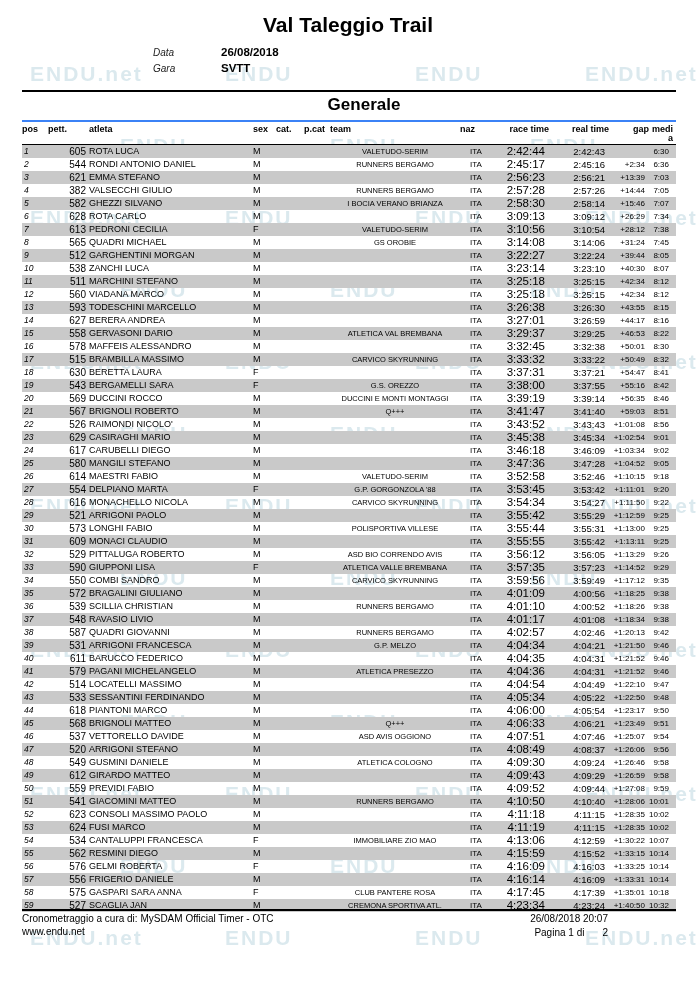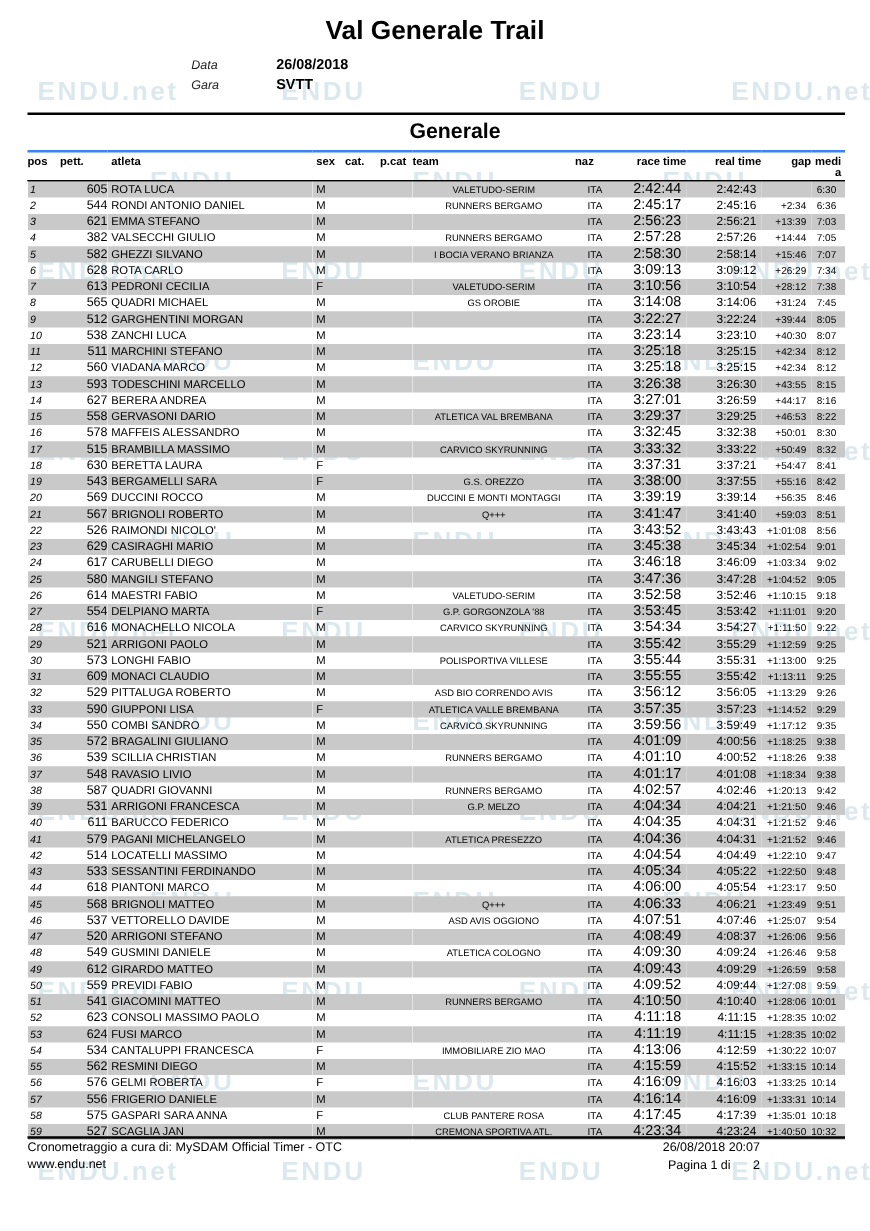--- a/index.html
+++ b/index.html
@@ -106,21 +106,21 @@
     <span class="wm" style="left: 585px; top: 782px;">ENDU.net</span>
     <span class="wm" style="left: 120px; top: 854px;">ENDU</span>
     <span class="wm" style="left: 330px; top: 854px;">ENDU</span>
     <span class="wm" style="left: 530px; top: 854px;">ENDU</span>
     <span class="wm" style="left: 30px; top: 926px;">ENDU.net</span>
     <span class="wm" style="left: 225px; top: 926px;">ENDU</span>
     <span class="wm" style="left: 415px; top: 926px;">ENDU</span>
     <span class="wm" style="left: 585px; top: 926px;">ENDU.net</span>
   </div>
 
-<div class="doc-title">Val Generale Trail</div>
+<div class="doc-title">Val Taleggio Trail</div>
 
 <div class="meta-row" id="meta-data">
   <span class="lbl">Data</span><span class="val">26/08/2018</span>
 </div>
 <div class="meta-row" id="meta-gara">
   <span class="lbl">Gara</span><span class="val">SVTT</span>
 </div>
 
 <div class="rule" id="rule-top"></div>
 

